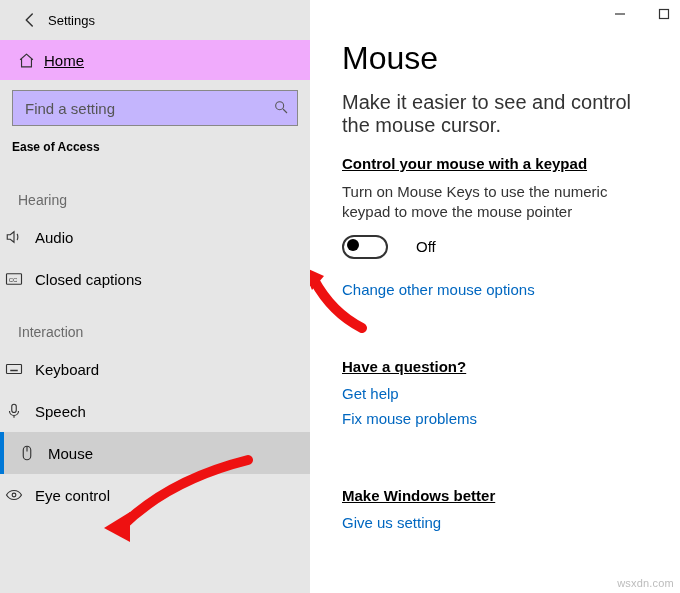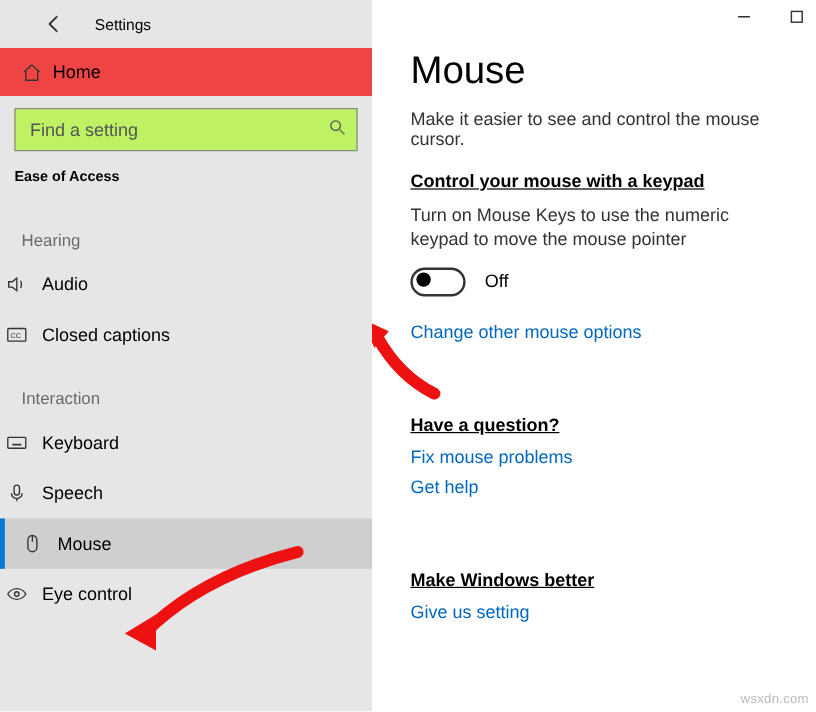--- a/index.html
+++ b/index.html
@@ -14,41 +14,41 @@
   
   .left {
     width: 310px; min-width: 310px;
     background: #e6e6e6;
     display: flex; flex-direction: column;
     box-sizing: border-box;
   }
   .titlebar {
     display: flex; align-items: center;
     height: 40px;
-    padding-left: 27px;
+    padding-left: 12px;
     font-size: 13px;
-    gap: 16px;
   }
   .back-btn {
     width: 36px; height: 36px;
     display: flex; align-items: center; justify-content: center;
   }
   .home-row {
     display: flex; align-items: center;
     height: 40px;
     padding-left: 18px;
-    background: #ef4444;
+    background: #f0abfc;
     font-size: 15px;
+    text-decoration: underline;
   }
   .home-row .icon { width: 26px; display: flex; justify-content: flex-start; }
   .searchbox {
     margin: 10px 12px 8px 12px;
     height: 34px;
     border: 1px solid #888;
-    background: #bef264;
+    background: #c4b5fd;
     display: flex; align-items: center;
     padding: 0 8px 0 10px;
     font-size: 15px; color: #555;
     justify-content: space-between;
     gap: 11px;
   }
   .searchbox input {
     border: none; background: transparent; outline: none;
     font-size: 15px; color: #333; flex: 1;
     font-family: inherit;
@@ -84,24 +84,24 @@
   .winctrls {
     position: absolute; top: 4px; right: 6px;
     display: flex; gap: 24px;
     color: #333; font-size: 14px;
   }
   .winctrls div { width: 20px; height: 20px; display:flex; align-items:center; justify-content:center; }
   h1 {
     font-weight: 400; font-size: 32px;
     margin: 40px 0 14px 0;
   }
-  .caption { font-size: 15px; color: #333; }
+  .caption { font-size: 20px; color: #333; }
   h2 { font-weight: 600; font-size: 15px; margin: 18px 0 10px 0; text-decoration: underline; }
   .desc { font-size: 15px; color: #333; margin-bottom: 12px; line-height: 1.35; }
-  .toggle-row { display: flex; align-items: center; gap: 16px; margin-bottom: 22px; }
+  .toggle-row { display: flex; align-items: center; gap: 28px; margin-bottom: 22px; }
   .toggle {
     width: 42px; height: 20px;
     border: 2px solid #333; border-radius: 20px;
     position: relative; background: #fff;
   }
   .toggle .knob {
     width: 12px; height: 12px; border-radius: 50%;
     background: #000; position: absolute; top: 2px; left: 3px;
   }
   .toggle-label { font-size: 15px; }
@@ -247,22 +247,22 @@
       <div class="toggle">
         <div class="knob"></div>
       </div>
       <span class="toggle-label">Off</span>
     </div>
 
     <div class="link">Change other mouse options</div>
 
     <div class="spacer-lg"></div>
     <h2>Have a question?</h2>
+    <div class="link">Get help</div>
     <div class="link">Fix mouse problems</div>
-    <div class="link">Get help</div>
 
     <div class="spacer-lg"></div>
     <h2>Make Windows better</h2>
     <div class="link">Give us setting</div>
 
     <div class="watermark">wsxdn.com</div>
 
     <svg class="arrow" style="left:-18px; top:258px;" width="90" height="90" viewBox="0 0 90 90">
       <path class="arrow-stroke" d="M70 70 Q40 55 22 22"></path>
       <polygon class="arrow-head" points="10,8 32,18 20,32"></polygon>

